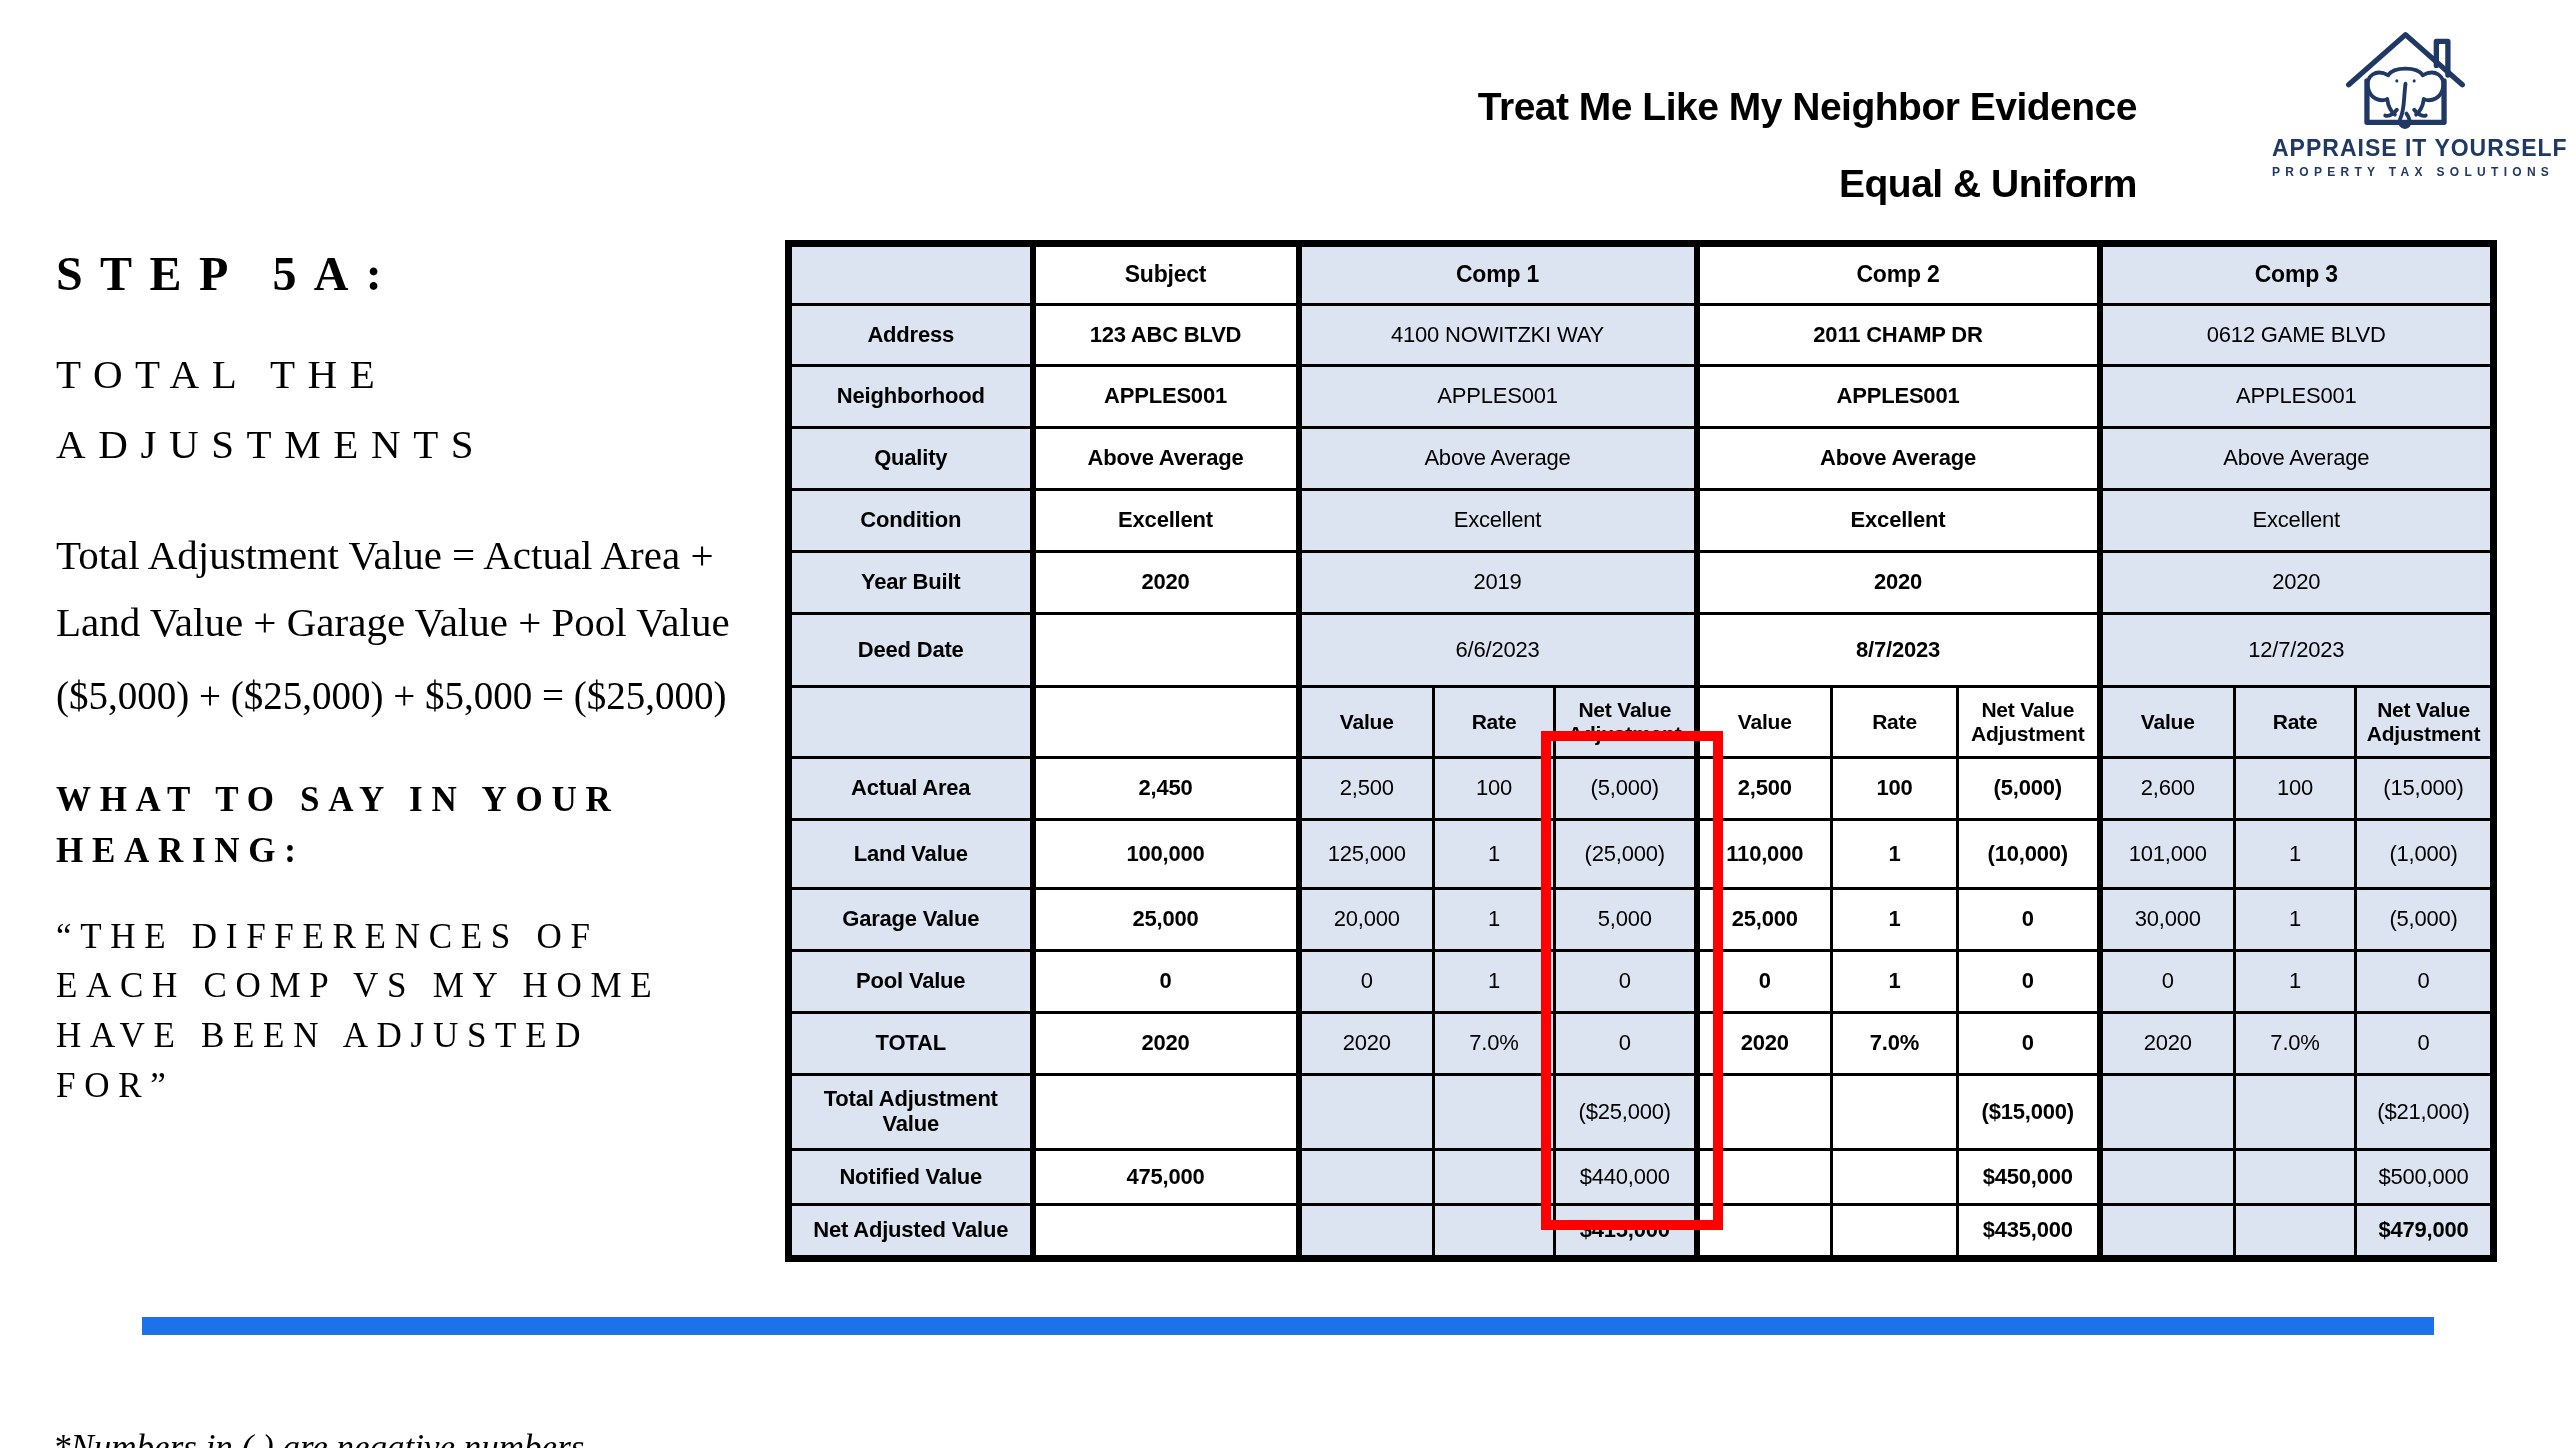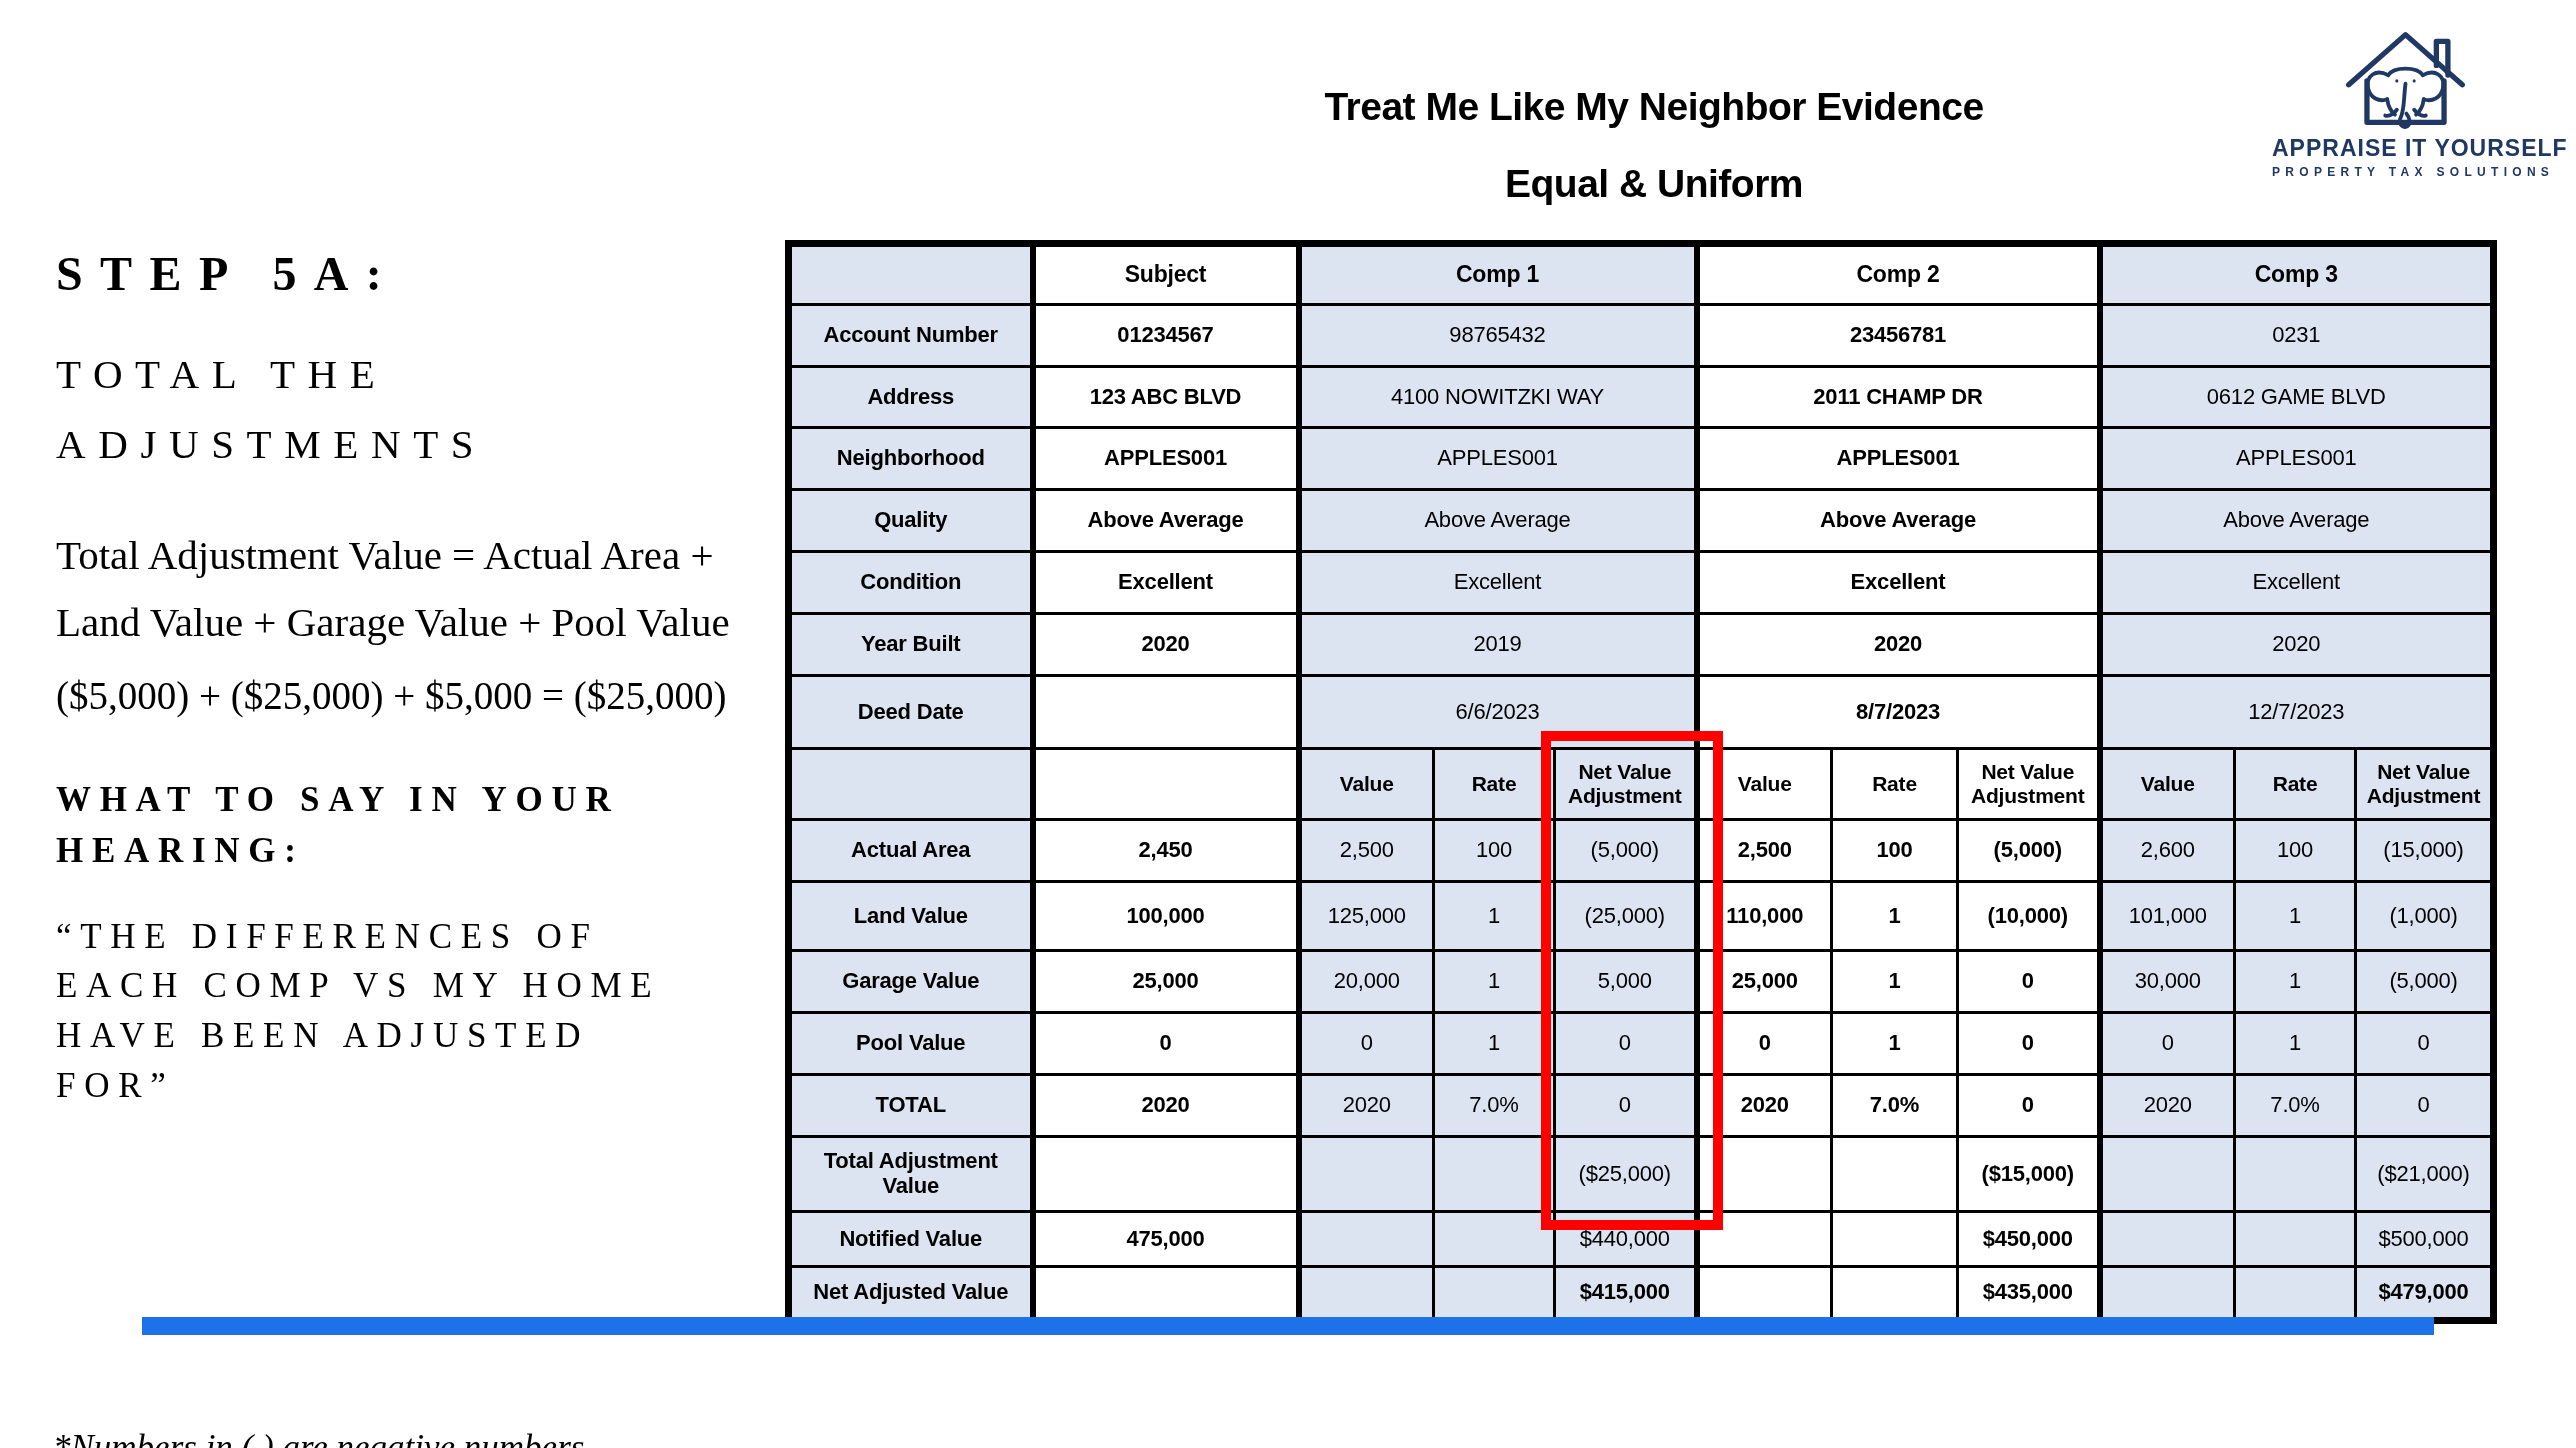--- a/index.html
+++ b/index.html
@@ -1,20 +1,20 @@
 <!DOCTYPE html>
 <html style="--cell-blue: #dbe4f0; --accent-bar-blue: #1d71e9; --highlight-red: #ff0000; --logo-navy: #1f3864; --border-black: #000000;"><head>
 <meta charset="utf-8">
 <style>
   html,body{margin:0;padding:0;background:#fff;}
   .slide{position:relative;width:2576px;height:1449px;background:#fff;overflow:hidden;
          font-family:"Liberation Sans",sans-serif;color:#000;}
 
   
-  .title-block{position:absolute;left:1171px;top:85px;width:966px;text-align:center;}
+  .title-block{position:absolute;left:1171px;top:85px;width:966px;text-align:right;}
   .title{font-size:39px;font-weight:bold;letter-spacing:-0.5px;}
   .subtitle{font-size:39px;font-weight:bold;margin-top:33px;letter-spacing:-0.5px;}
 
   
   .logo{position:absolute;left:2272px;top:25px;width:267px;text-align:center;color:var(--logo-navy,#1f3864);}
   .logo svg{display:block;margin:0 auto;}
   .logo-name{font-size:23px;font-weight:bold;letter-spacing:1px;margin-top:3.9px;white-space:nowrap;}
   .logo-tagline{font-size:12px;font-weight:bold;letter-spacing:5.3px;margin-top:2.9px;white-space:nowrap;}
 
   
@@ -118,27 +118,20 @@
         <col style="width:138px">
     </colgroup>
     <tbody id="cmp-body">
         <tr class="hdr" style="height: 61px;">
           <td class="blue b"></td>
           <td class="white b gs">Subject</td>
           <td colspan="3" class="blue b gs">Comp 1</td>
           <td colspan="3" class="white b gs">Comp 2</td>
           <td colspan="3" class="blue b gs">Comp 3</td>
         </tr>
-        <tr style="height: 62px;">
-          <td class="blue b label">Account Number</td>
-          <td class="white b gs">01234567</td>
-          <td colspan="3" class="blue gs">98765432</td>
-          <td colspan="3" class="white b gs">23456781</td>
-          <td colspan="3" class="blue gs">0231</td>
-        </tr>
         <tr style="height: 61px;">
           <td class="blue b label">Address</td>
           <td class="white b gs">123 ABC BLVD</td>
           <td colspan="3" class="blue gs">4100 NOWITZKI WAY</td>
           <td colspan="3" class="white b gs">2011 CHAMP DR</td>
           <td colspan="3" class="blue gs">0612 GAME BLVD</td>
         </tr>
         <tr style="height: 62px;">
           <td class="blue b label">Neighborhood</td>
           <td class="white b gs">APPLES001</td>

